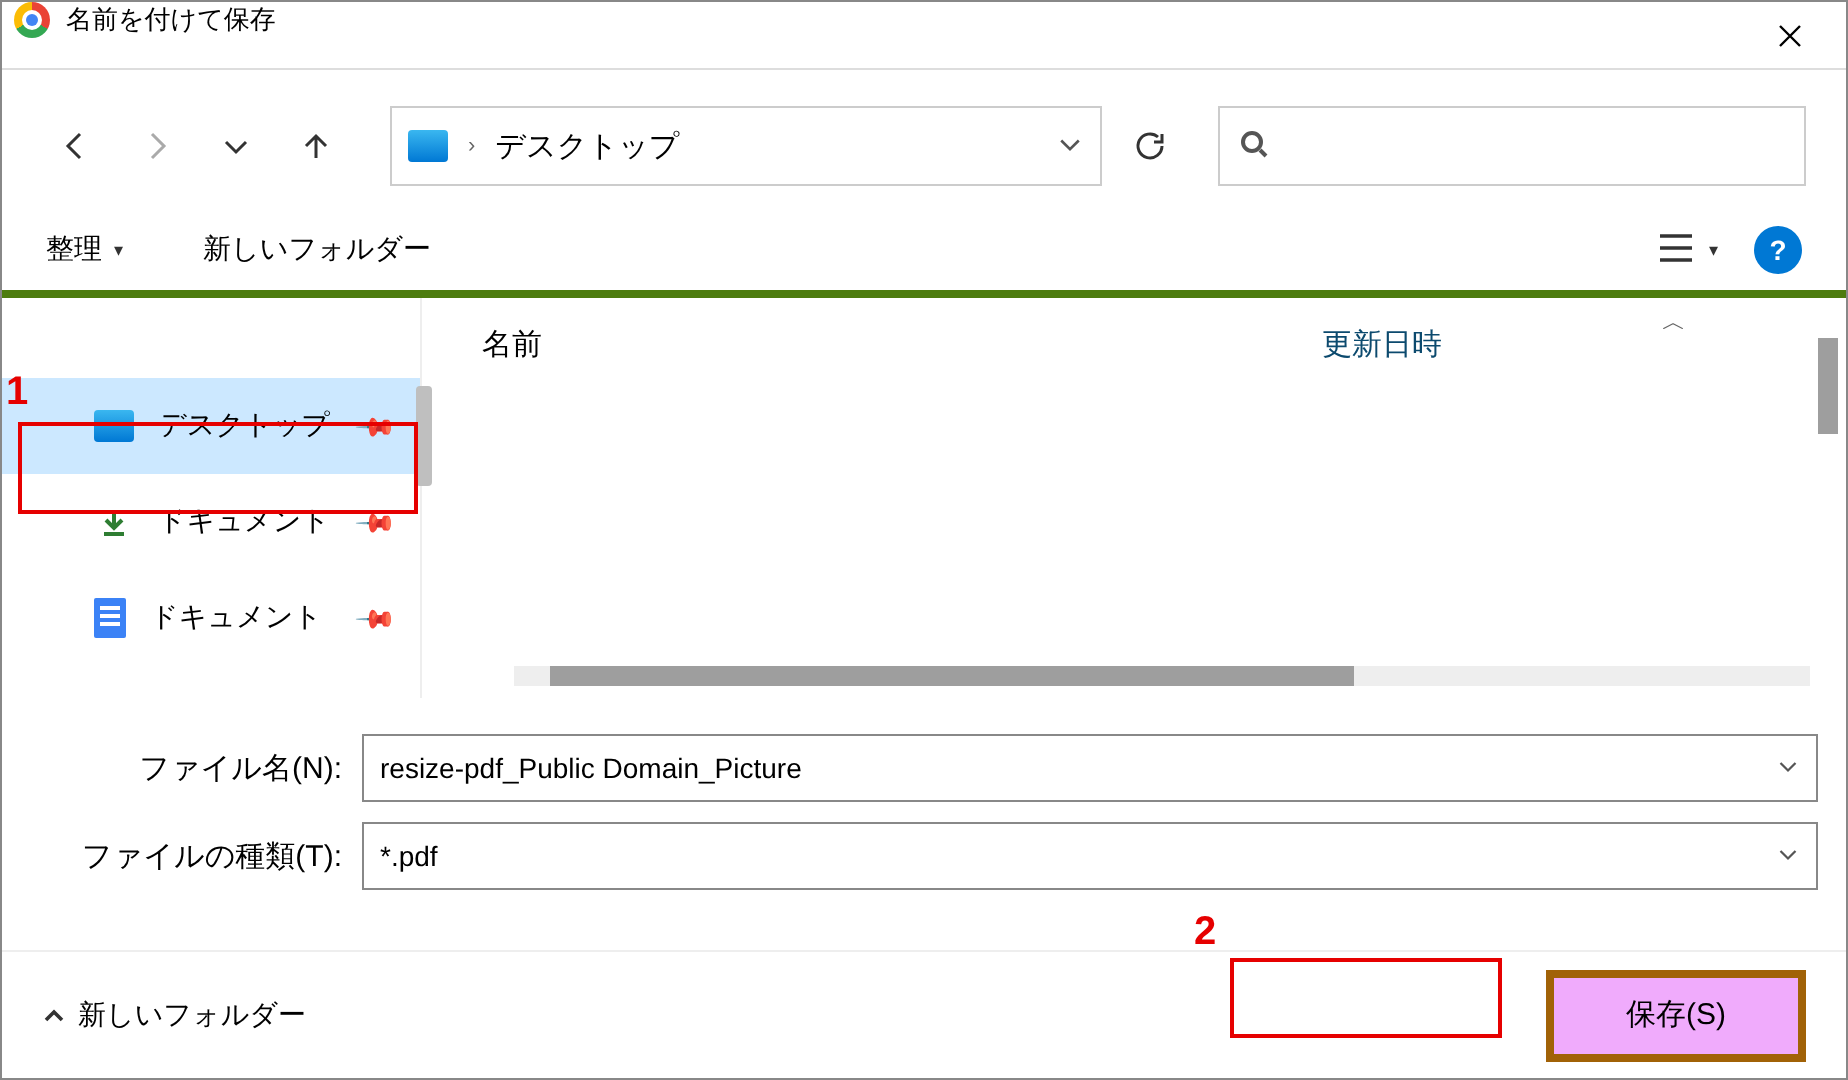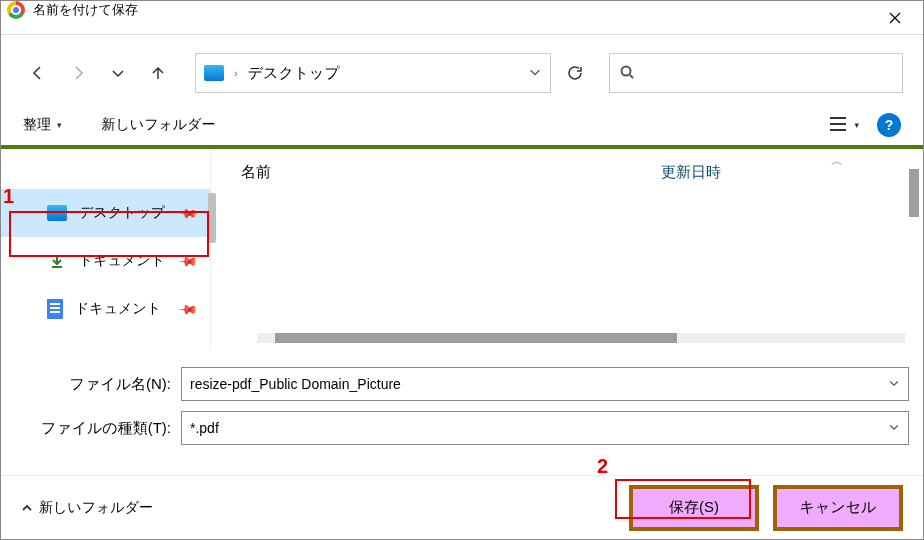--- a/index.html
+++ b/index.html
@@ -202,15 +202,14 @@
 
 <div class="footer">
   <div class="hide-folders">
     <svg viewBox="0 0 12 12">
         <path d="M2 8l4-4 4 4"></path>
       </svg>
     <span>新しいフォルダー</span>
   </div>
   <div class="footer-btns">
     <div class="btn">保存(S)</div>
-    <div class="btn">キャンセル</div>
   </div>
 </div>
 
 </body></html>

